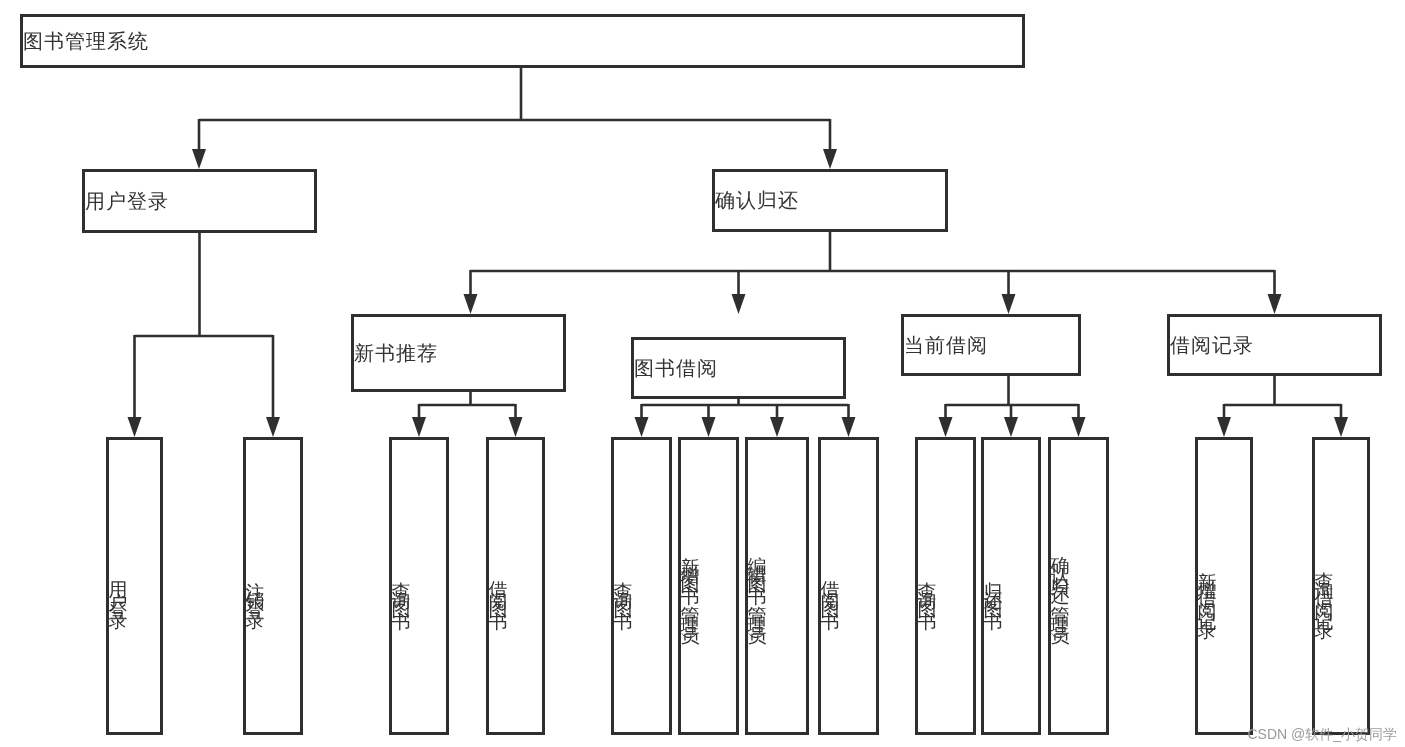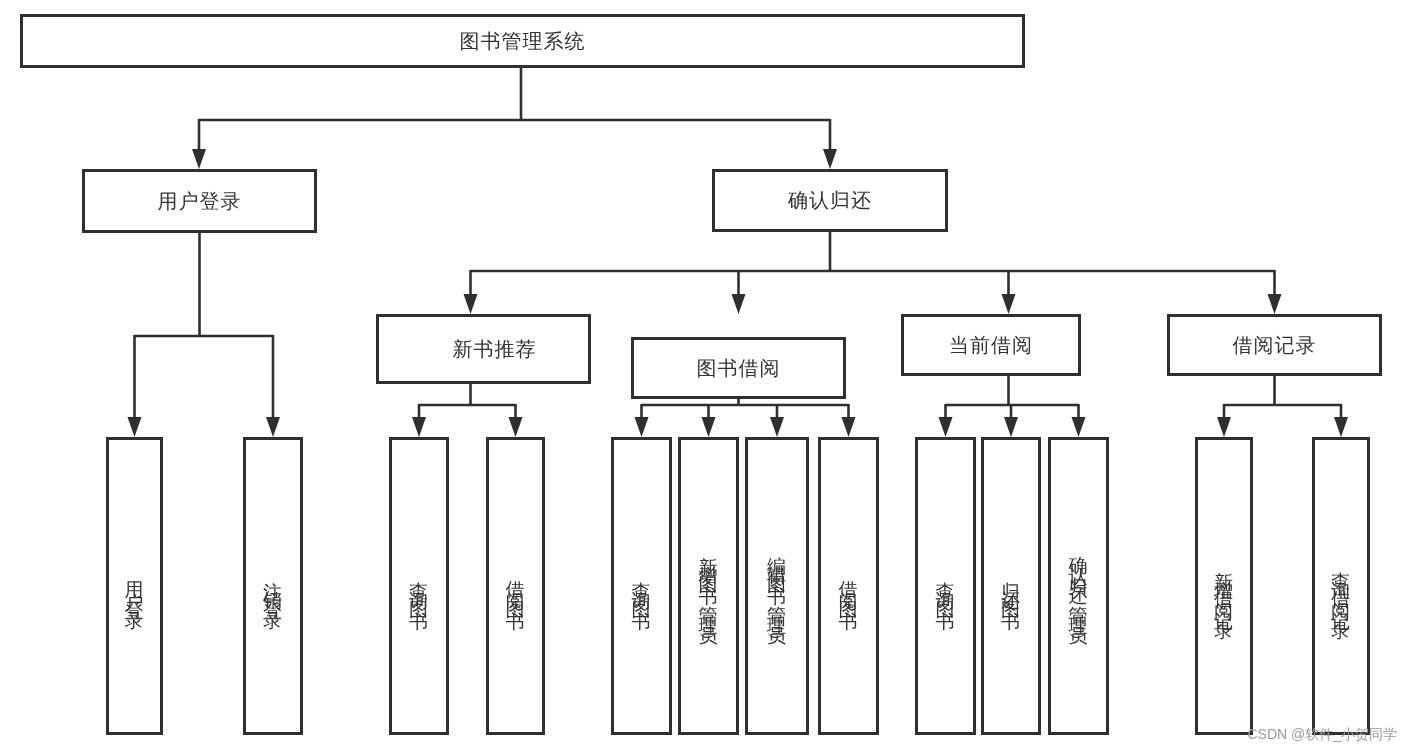--- a/index.html
+++ b/index.html
@@ -16,21 +16,21 @@
     left: 0; top: 0;
     z-index: 0;
   }
   .box {
     position: absolute;
     box-sizing: border-box;
     border: 3px solid #2f2f2f;
     background: #ffffff;
     display: flex;
     align-items: center;
-    justify-content: center;
+    justify-content: flex-start;
     z-index: 1;
   }
   .lvl-h span {
     font-size: 20px;
     color: #333333;
     letter-spacing: 1px;
     white-space: nowrap;
   }
   .leaf span {
     writing-mode: vertical-rl;
@@ -125,21 +125,21 @@
     <span>图书管理系统</span>
   </div>
 
   <div class="box lvl-h" style="left:82px; top:169px; width:235px; height:64px;">
     <span>用户登录</span>
   </div>
   <div class="box lvl-h" style="left:712px; top:169px; width:236px; height:63px;">
     <span>确认归还</span>
   </div>
 
-  <div class="box lvl-h" style="left:376px; top:314px; width:215px; height:70px;padding-left:22px;">
+  <div class="box lvl-h" style="left:351px; top:314px; width:215px; height:78px;">
     <span>新书推荐</span>
   </div>
   <div class="box lvl-h" style="left:631px; top:314px; width:215px; height:62px;margin-top:23px;">
     <span>图书借阅</span>
   </div>
   <div class="box lvl-h" style="left:901px; top:314px; width:180px; height:62px;">
     <span>当前借阅</span>
   </div>
   <div class="box lvl-h" style="left:1167px; top:314px; width:215px; height:62px;">
     <span>借阅记录</span>

